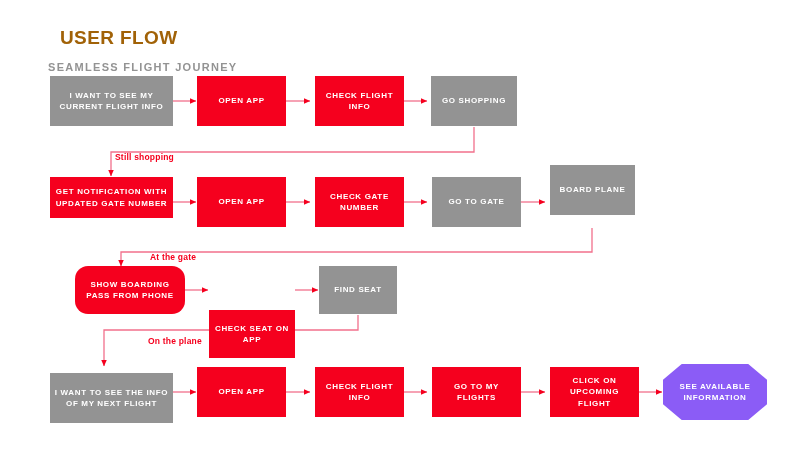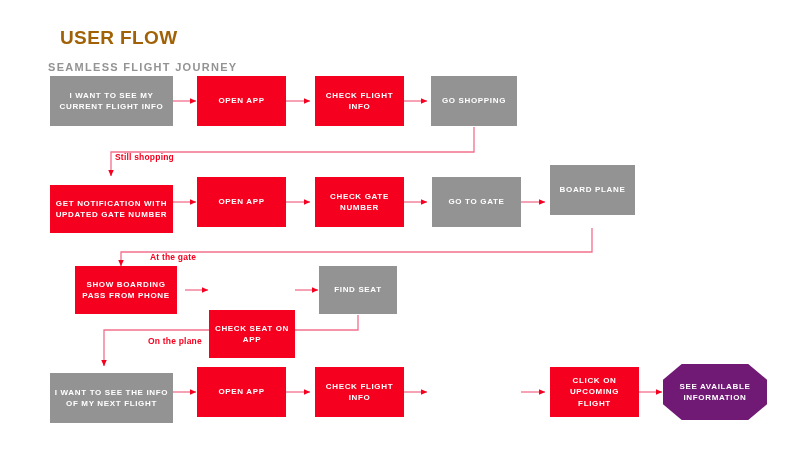--- a/index.html
+++ b/index.html
@@ -65,21 +65,21 @@
     font-size: 8px;
     font-weight: bold;
     letter-spacing: 0.65px;
     line-height: 11.5px;
     padding: 2px 4px;
     text-transform: uppercase;
   }
   .node.red  { background: #F5001E; }
   .node.gray { background: #939393; }
   .node.octagon {
-    background: #701a75;
+    background: #8b5cf6;
     clip-path: polygon(
       18% 0%, 82% 0%, 100% 28%, 100% 72%,
       82% 100%, 18% 100%, 0% 72%, 0% 28%);
   }
 
   
   .flow-label {
     position: absolute;
     color: #F5001E;
     font-size: 8.5px;
@@ -132,33 +132,34 @@
     <div class="title-sub">SEAMLESS FLIGHT JOURNEY</div>
   </div>
 
   <div class="node gray" style="left:50px;  top:76px;  width:123px; height:50px;">I WANT TO SEE MY CURRENT FLIGHT INFO</div>
   <div class="node red" style="left:197px; top:76px;  width:89px;  height:50px;">OPEN APP</div>
   <div class="node red" style="left:315px; top:76px;  width:89px;  height:50px;">CHECK FLIGHT INFO</div>
   <div class="node gray" style="left:431px; top:76px;  width:86px;  height:50px;">GO SHOPPING</div>
 
   <div class="flow-label" style="left:115px; top:152px;">Still shopping</div>
 
-  <div class="node red" style="left:50px;  top:185px; width:123px; height:48px;">GET NOTIFICATION WITH UPDATED GATE NUMBER</div>
+  <div class="node red" style="left:50px;  top:177px; width:123px; height:41px;">GET NOTIFICATION WITH UPDATED GATE NUMBER</div>
   <div class="node red" style="left:197px; top:177px; width:89px;  height:50px;">OPEN APP</div>
   <div class="node gray" style="left:432px; top:177px; width:89px;  height:50px;">GO TO GATE</div>
   <div class="node red" style="left:315px; top:177px; width:89px;  height:50px;">CHECK GATE NUMBER</div>
   <div class="node gray" style="left:550px; top:165px; width:85px;  height:50px;">BOARD PLANE</div>
 
   <div class="flow-label" style="left:150px; top:252px;">At the gate</div>
 
-  <div class="node red" style="left:75px;  top:266px; width:102px; height:48px;">SHOW BOARDING PASS FROM PHONE</div>
+  <div class="node red" style="left:75px;  top:266px; width:110px; height:48px;border-radius:13px;">SHOW BOARDING PASS FROM PHONE</div>
   <div class="node red" style="left:209px; top:266px; width:86px;  height:48px;margin-top:44px;">CHECK SEAT ON APP</div>
   <div class="node gray" style="left:319px; top:266px; width:78px;  height:48px;">FIND SEAT</div>
 
   <div class="flow-label" style="left:148px; top:336px;">On the plane</div>
 
   <div class="node gray" style="left:50px;  top:367px; width:123px; height:50px;margin-top:6px;">I WANT TO SEE THE INFO OF MY NEXT FLIGHT</div>
   <div class="node red" style="left:197px; top:367px; width:89px;  height:50px;">OPEN APP</div>
   <div class="node red" style="left:315px; top:367px; width:89px;  height:50px;">CHECK FLIGHT INFO</div>
+  <div class="node red" style="left:432px; top:367px; width:89px;  height:50px;">GO TO MY FLIGHTS</div>
   <div class="node red" style="left:550px; top:367px; width:89px;  height:50px;">CLICK ON UPCOMING FLIGHT</div>
   <div class="node octagon" style="left:663px; top:364px; width:104px; height:56px;">SEE AVAILABLE INFORMATION</div>
 
 </div>
 
 </body></html>

